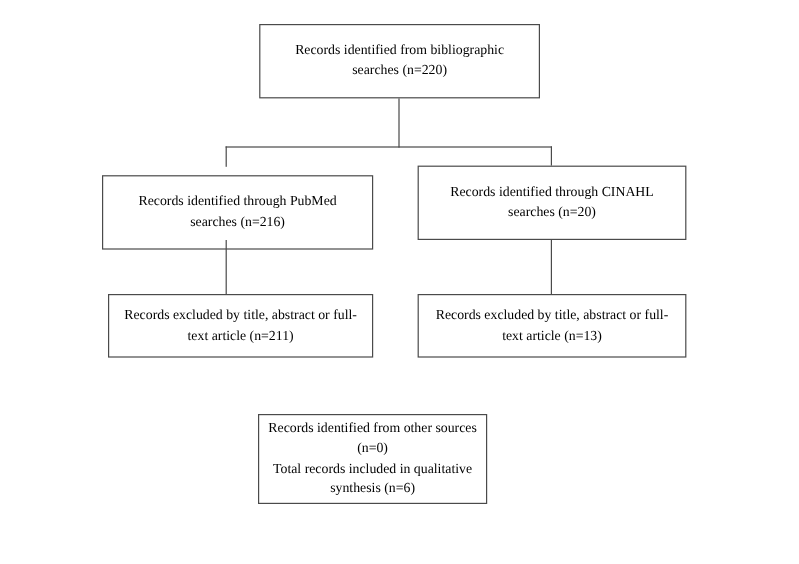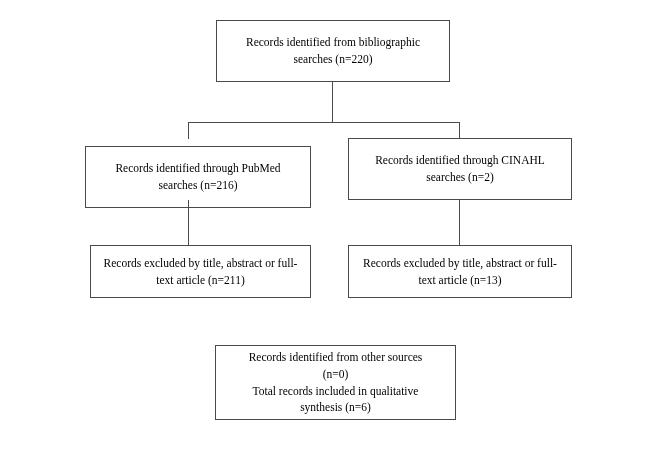--- a/index.html
+++ b/index.html
@@ -40,21 +40,21 @@
   }
   .connector.v { width: 1px; }
   .connector.h { height: 1px; }
 
   
   #node-source      { left: 216px; top: 20px;  width: 234px; height: 62px; }
   #node-pubmed      { left: 85px;  top: 146px; width: 226px; height: 62px; }
   #node-cinahl      { left: 348px; top: 138px; width: 224px; height: 62px; }
   #node-excl-pubmed { left: 90px;  top: 245px; width: 221px; height: 53px; }
   #node-excl-cinahl { left: 348px; top: 245px; width: 224px; height: 53px; }
-  #node-included    { left: 215px; top: 345px; width: 241px; height: 75px; }
+  #node-included    { left: 215px; top: 345px; width: 191px; height: 75px; }
 
   
   #conn-source-down { left: 332px; top: 82px;  height: 41px; }
   #conn-split-bar   { left: 188px; top: 122px; width: 272px; }
   #conn-to-pubmed   { left: 188px; top: 122px; height: 17px; }
   #conn-to-cinahl   { left: 459px; top: 122px; height: 17px; }
   #conn-pubmed-down { left: 188px; top: 200px; height: 46px; }
   #conn-cinahl-down { left: 459px; top: 200px; height: 46px; }
 </style>
 </head>
@@ -72,21 +72,21 @@
   <div class="connector v" id="conn-to-pubmed"></div>
   <div class="connector v" id="conn-to-cinahl"></div>
 
   <div class="node" id="node-pubmed">
     <span class="node-text">Records identified through PubMed
 searches (n=216)</span>
   </div>
 
   <div class="node" id="node-cinahl">
     <span class="node-text">Records identified through CINAHL
-searches (n=2)</span>
+searches (n=20)</span>
   </div>
 
   <div class="connector v" id="conn-pubmed-down"></div>
   <div class="connector v" id="conn-cinahl-down"></div>
 
   <div class="node" id="node-excl-pubmed">
     <span class="node-text">Records excluded by title, abstract or full-
 text article (n=211)</span>
   </div>
 

